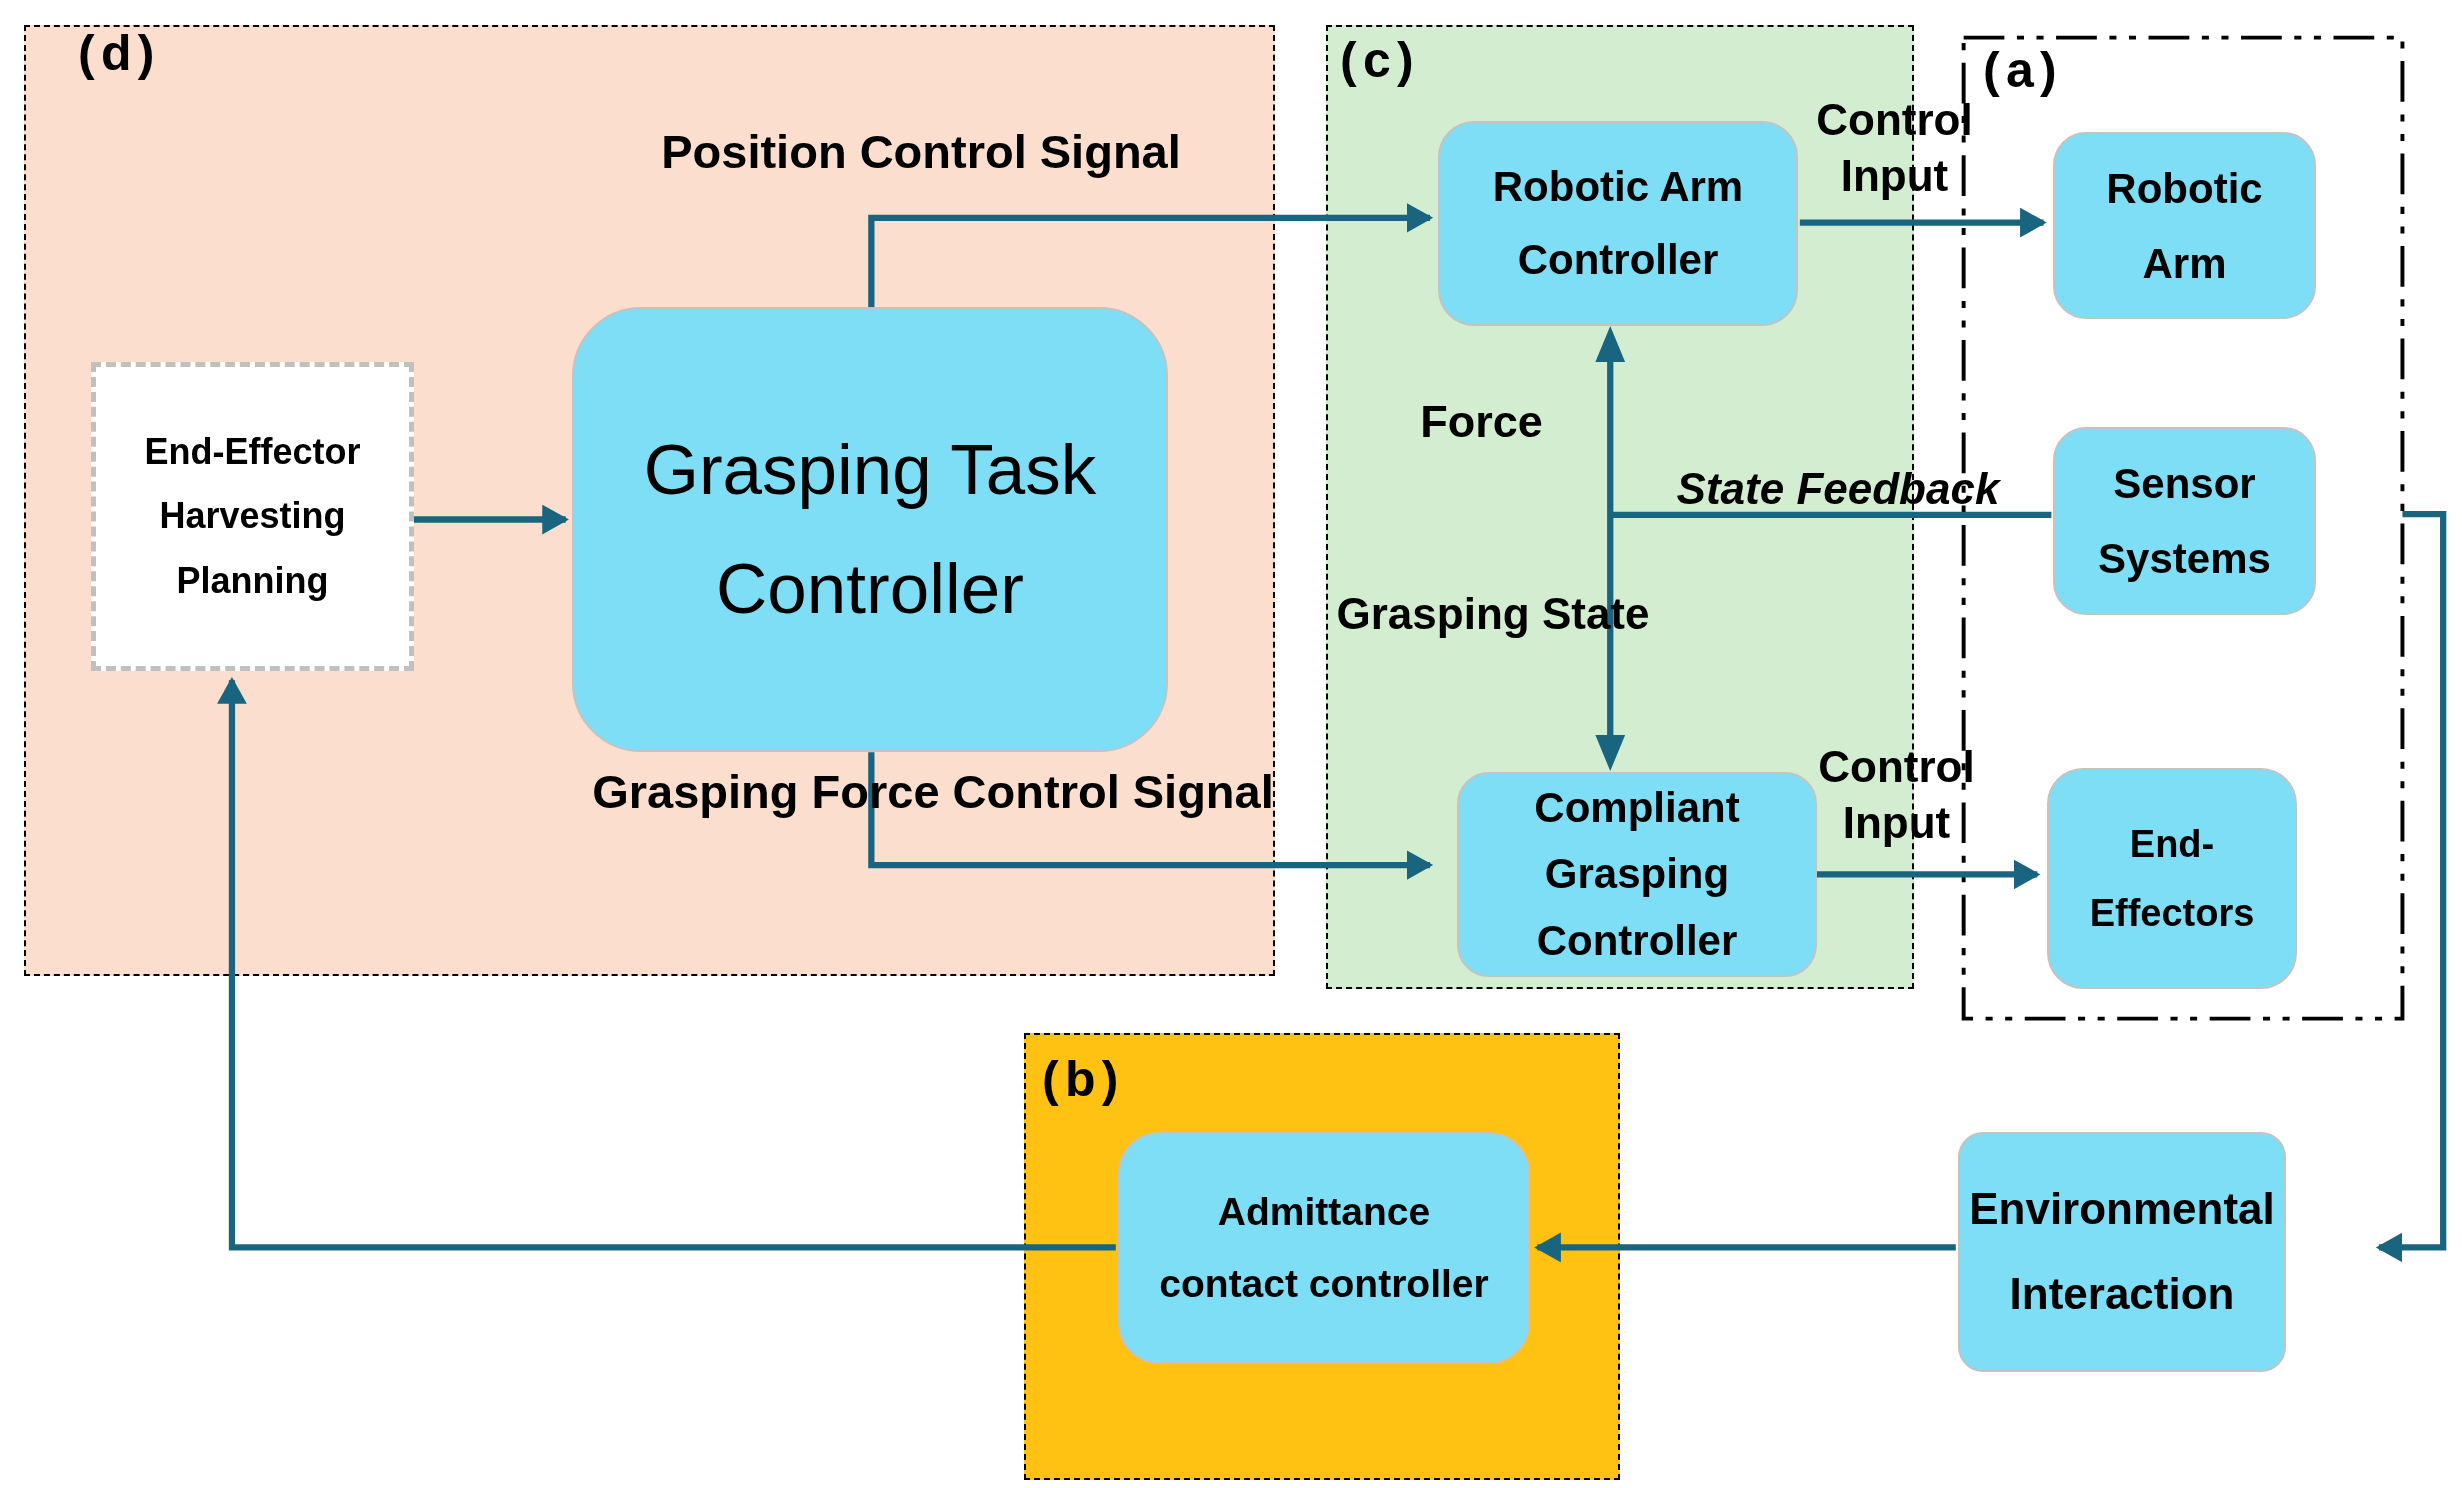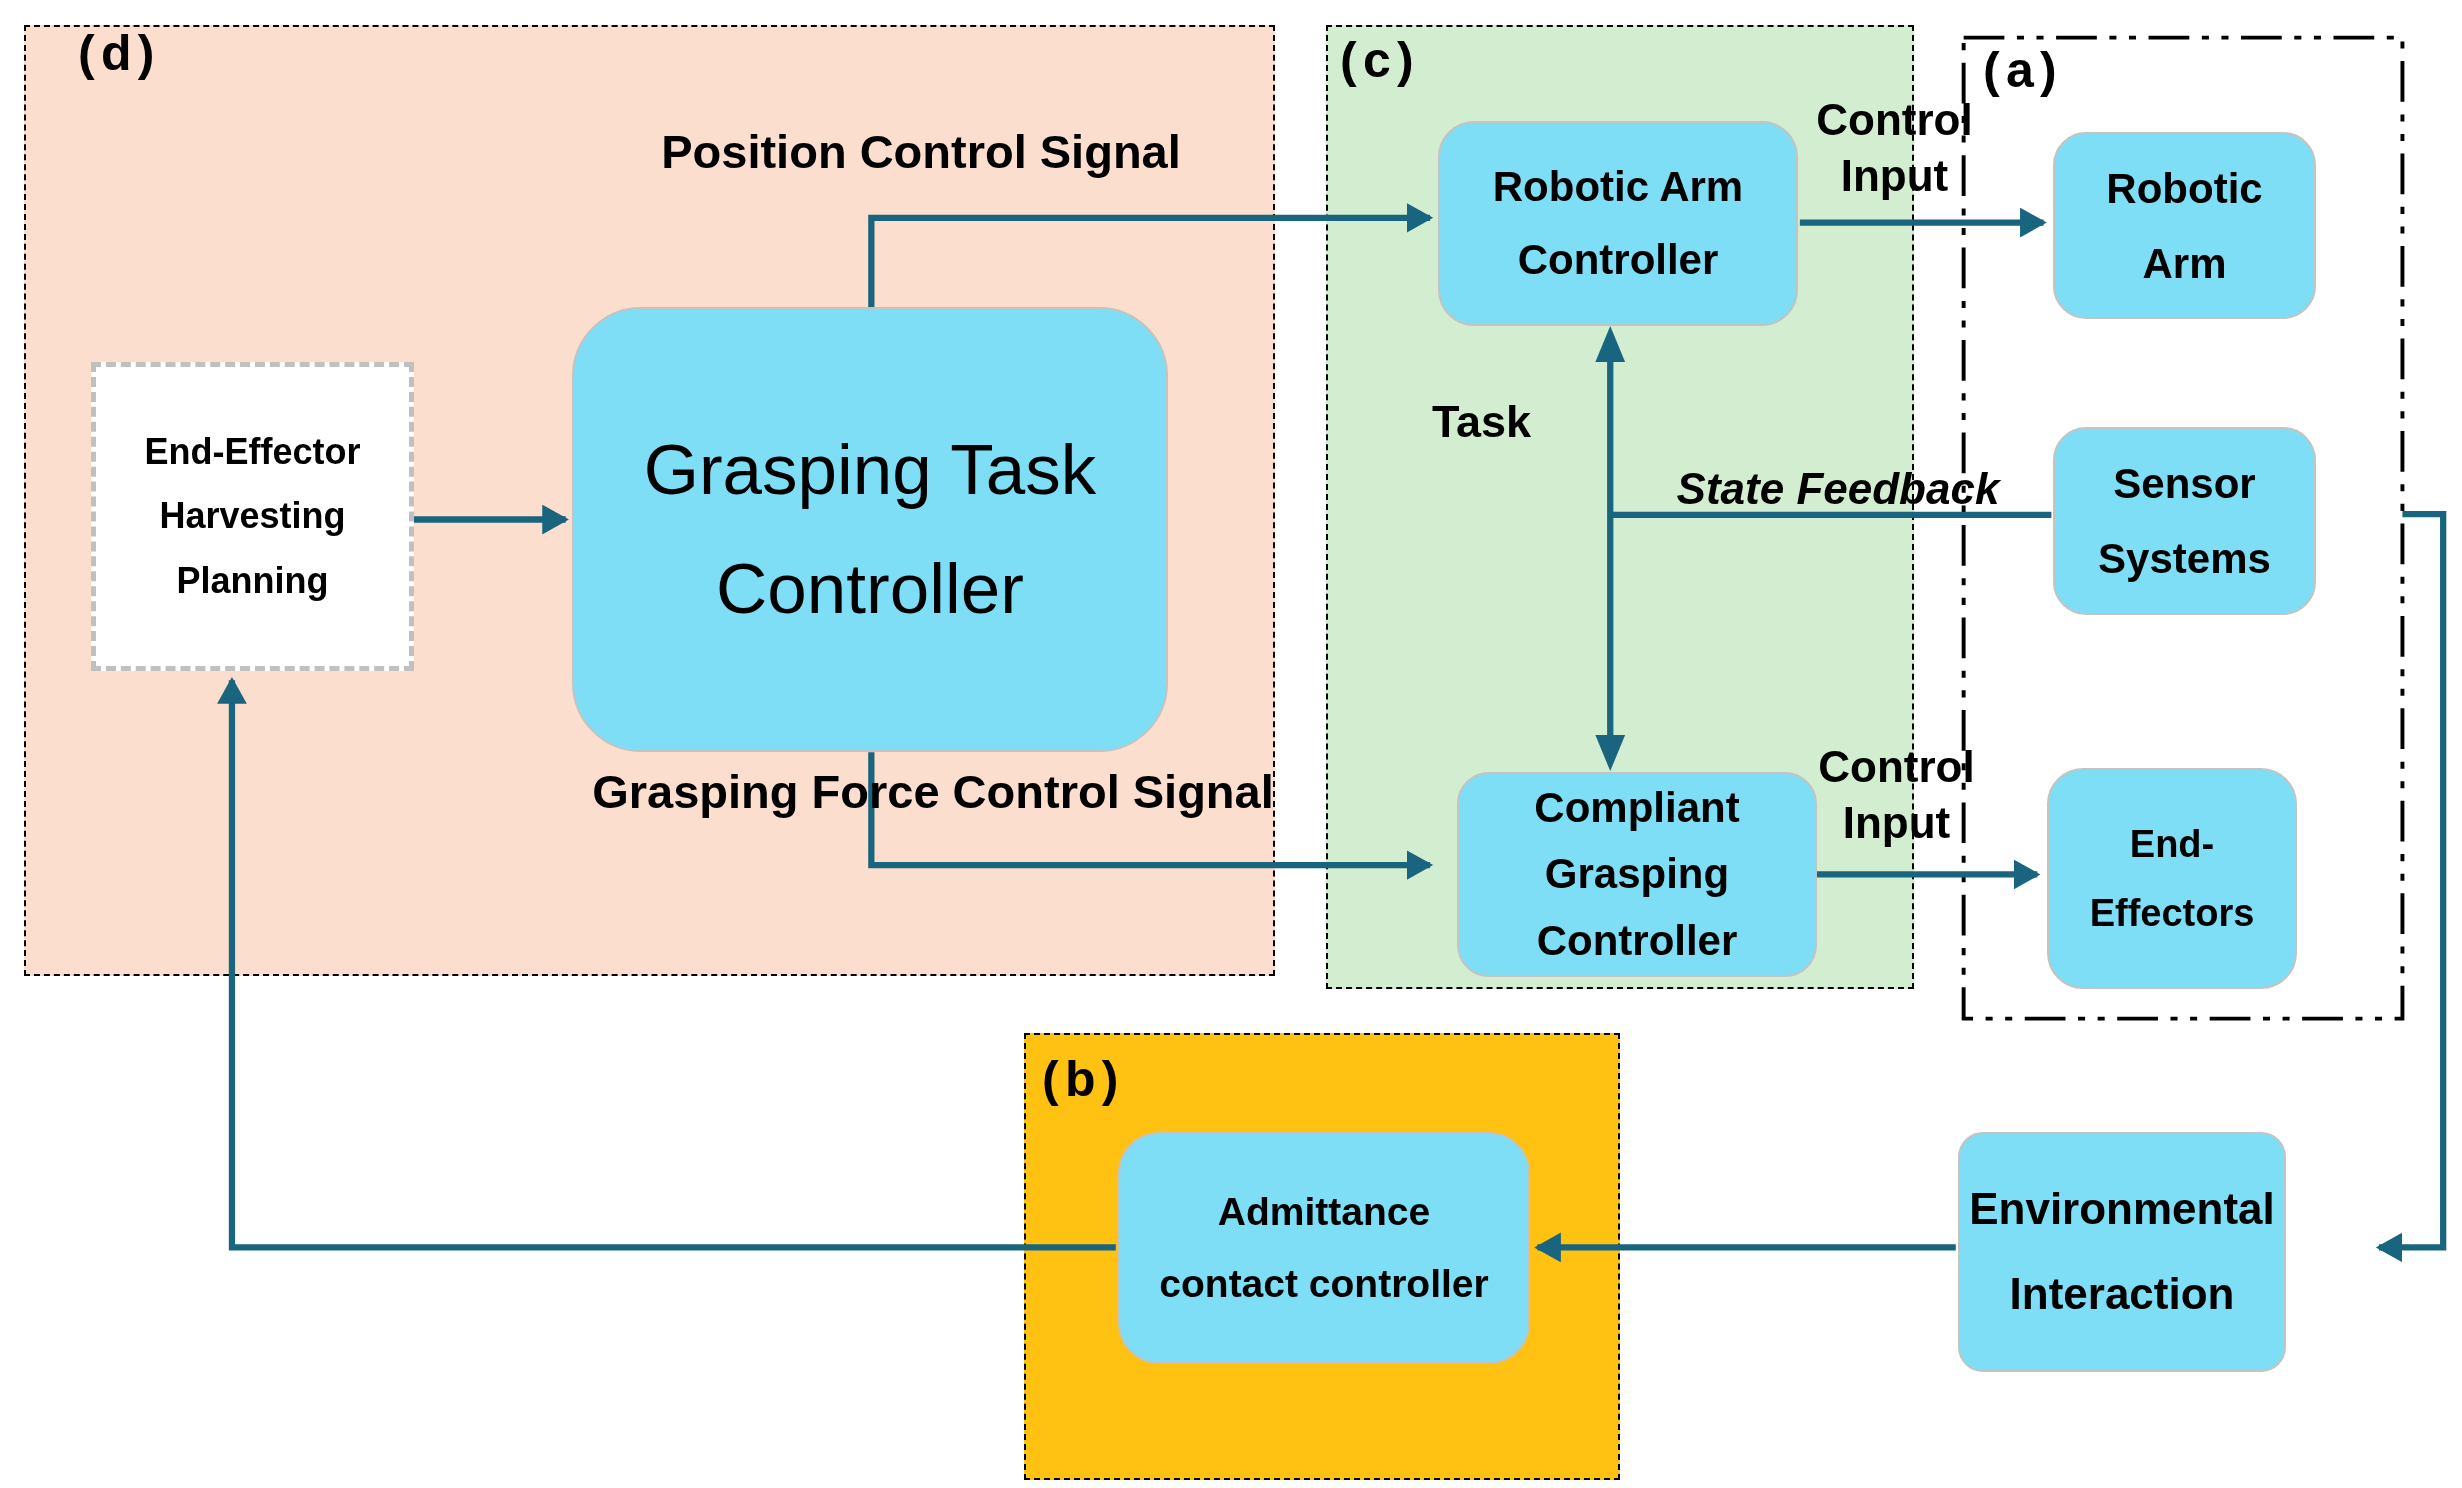--- a/index.html
+++ b/index.html
@@ -166,21 +166,22 @@
     <span>Environmental</span>
     <span>Interaction</span>
   </div>
 
   <div class="edge-label lbl-pos">Position Control Signal</div>
   <div class="edge-label lbl-force">Grasping Force Control Signal</div>
   <div class="edge-label lbl-ctrl-top">
     <span>Control</span><br>
     <span>Input</span>
   </div>
-  <div class="edge-label lbl-pose">Task</div>
+  <div class="edge-label lbl-pose">Force</div>
   <div class="edge-label lbl-statefb">State Feedback</div>
+  <div class="edge-label lbl-graspstate">Grasping State</div>
   <div class="edge-label lbl-ctrl-bottom">
     <span>Control</span><br>
     <span>Input</span>
   </div>
 
 </div>
 
 
 </body></html>

